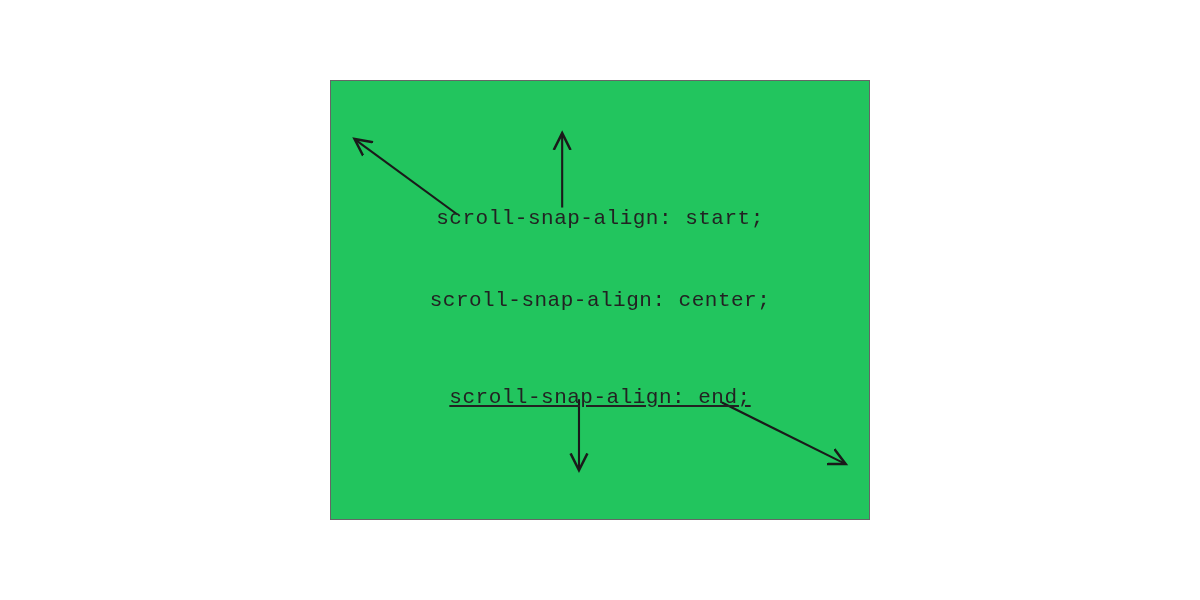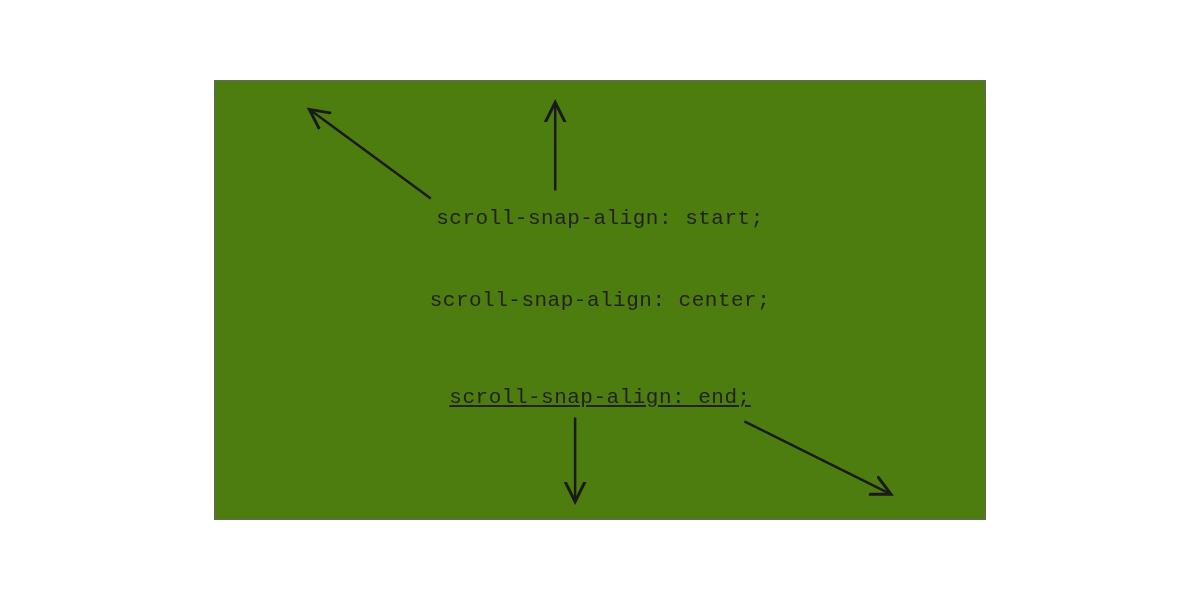--- a/index.html
+++ b/index.html
@@ -11,23 +11,23 @@
       width: 1200px;
       height: 600px;
       background: #ffffff;
       display: flex;
       align-items: center;
       justify-content: center;
       font-family: "Courier New", Courier, monospace;
     }
     .box {
       position: relative;
-      width: 772px;
+      width: 540px;
       height: 440px;
-      background: #4d7c0f;
+      background: #22c55e;
       border: 1px solid #666;
     }
     .label {
       position: absolute;
       font-size: 21px;
       color: #222;
       white-space: nowrap;
       letter-spacing: 0.5px;
     }
     .label-start {

